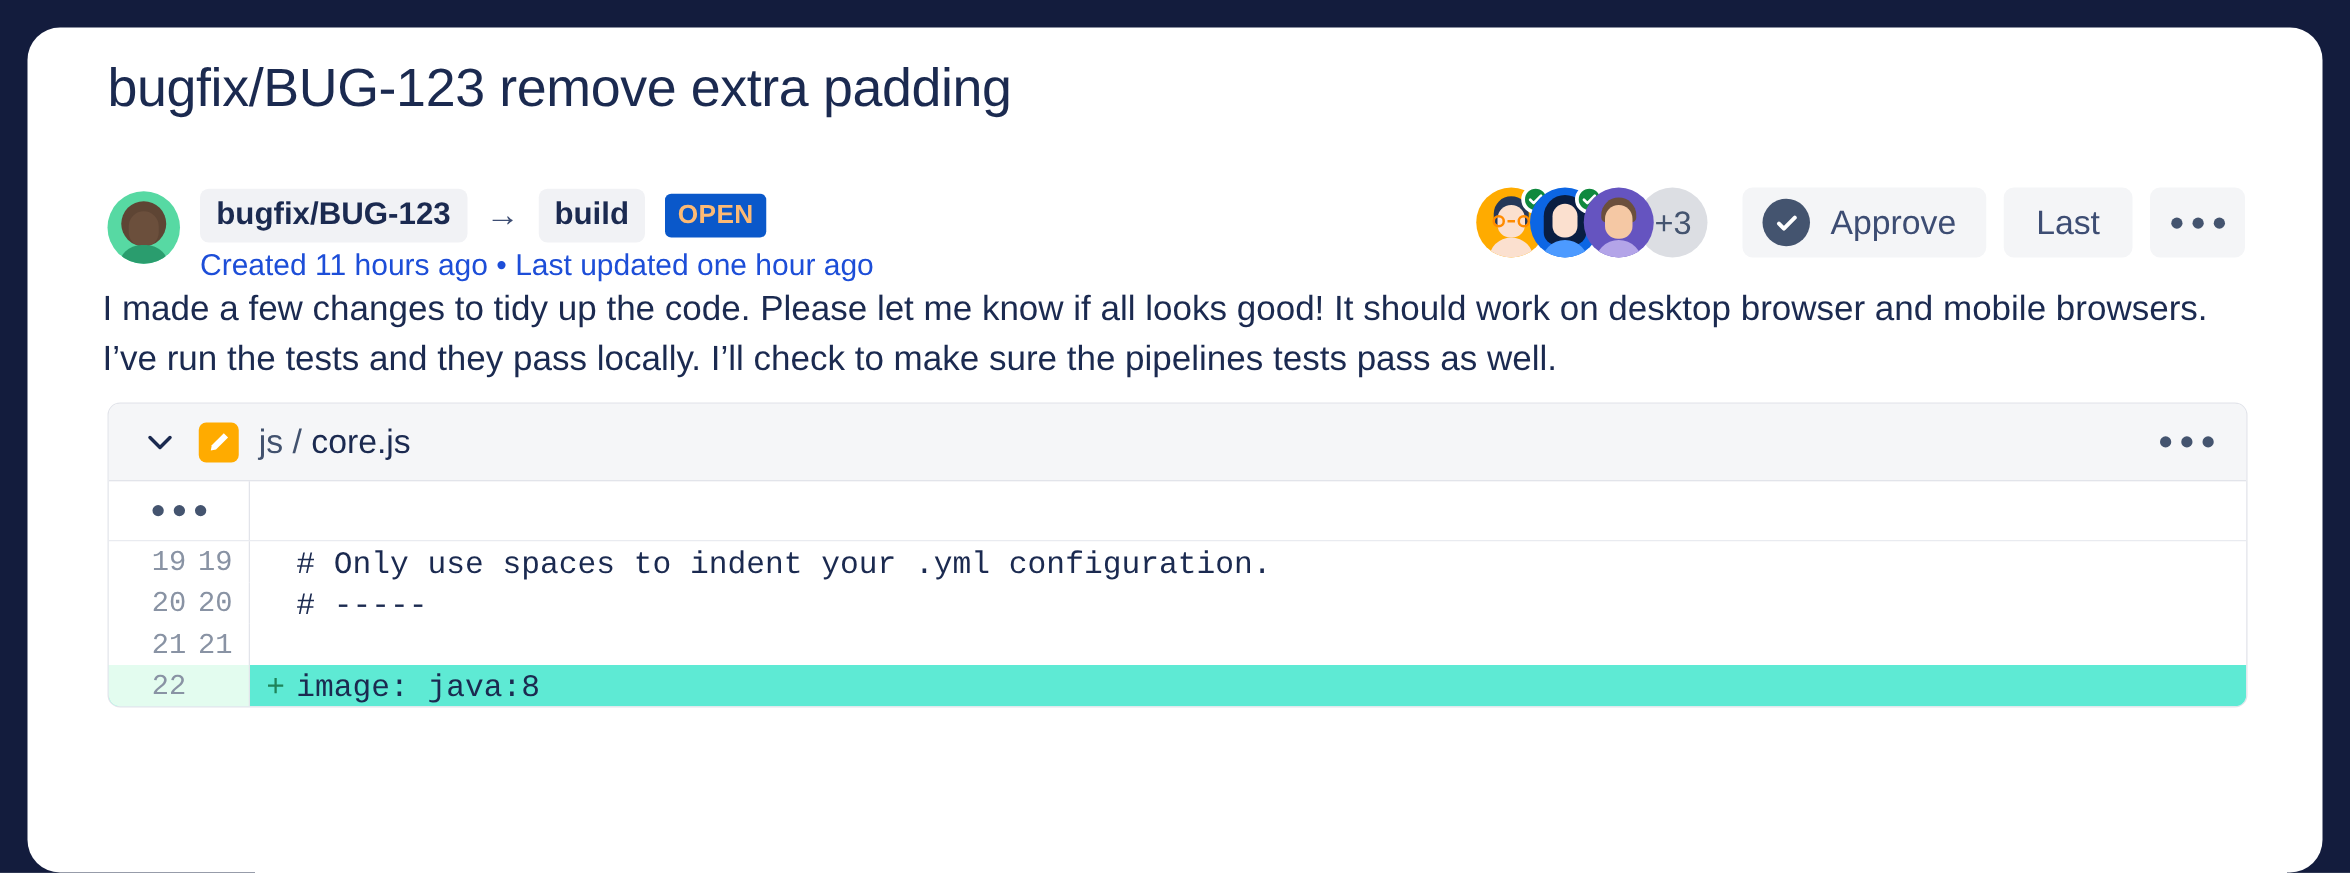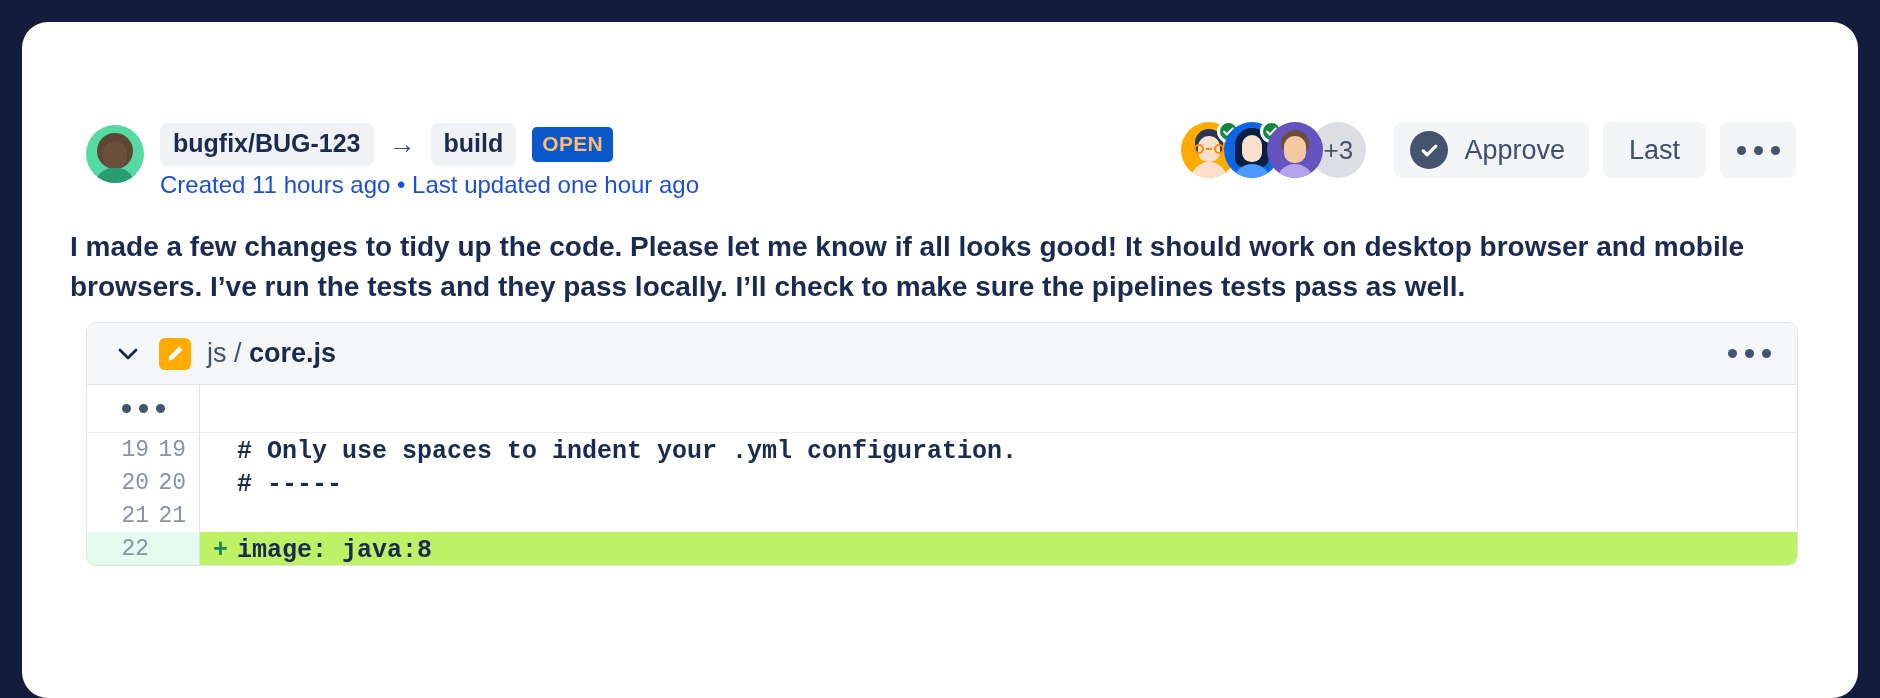--- a/index.html
+++ b/index.html
@@ -32,21 +32,21 @@
     font-size: 43px;
     font-weight: 400;
     letter-spacing: -0.3px;
     color: #1b2a50;
     white-space: nowrap;
   }
 
   
   .meta-row {
     position: absolute;
-    left: 64px; top: 92px;
+    left: 64px; top: 120px;
     width: 1710px; height: 82px;
   }
   .author-avatar {
     position: absolute; left: 0; top: 11px;
     width: 58px; height: 58px; border-radius: 50%;
     background: #57d9a3; overflow: hidden;
   }
   .author-avatar .hair {
     position: absolute; left: 11px; top: 8px;
     width: 36px; height: 36px; border-radius: 50%;
@@ -186,26 +186,25 @@
     display: flex; align-items: center; justify-content: center;
     flex: none;
   }
   .approve-check svg { width: 19px; height: 19px; display: block; }
   .dot3 { display: flex; gap: 8px; align-items: center; }
   .dot3 span { width: 9px; height: 9px; border-radius: 50%; background: #44546f; display: block; }
 
   
   .description {
     position: absolute;
-    left: 48px; top: 205px;
+    left: 60px; top: 205px;
     width: 1690px;
     font-size: 28px;
     line-height: 1.42;
     color: #1b2a50;
-    font-weight: bold;
   }
 
   
   .diff {
     position: absolute;
     left: 64px; top: 300px;
     width: 1712px;
     border: 1px solid #e2e4ea;
     border-radius: 10px;
     background: #ffffff;
@@ -229,21 +228,21 @@
     background: #ffab00;
     display: flex; align-items: center; justify-content: center;
     margin-right: 16px; flex: none;
   }
   .file-icon svg { width: 19px; height: 19px; display: block; }
   .file-path {
     font-size: 27px;
     color: #42526e;
     white-space: nowrap;
   }
-  .file-path b { color: #1b2a50; font-weight: 700; }
+  .file-path b { color: #1b2a50; font-weight: 400; }
   .diff-header .dot3 { margin-left: auto; }
 
   .hunk-row {
     display: flex;
     height: 48px;
     border-bottom: 1px solid #e9ebf0;
     align-items: center;
   }
   .gutter {
     width: 113px;
@@ -276,33 +275,34 @@
   }
   .ln { display: inline-block; min-width: 28px; text-align: right; }
   .ln.empty { color: transparent; }
   .code-text {
     flex: 1;
     font-family: "Liberation Mono", monospace;
     font-size: 25px;
     color: #1b2a50;
     white-space: pre;
     padding-left: 13px;
-    display: flex; align-items: center; font-weight: bold;
+    display: flex; align-items: center;
   }
   .code-text .sign { display: inline-block; width: 24px; }
-  .code-row.added { background: #bef264; }
+  .code-row.added { background: #5eead4; }
   .code-row.added .code-text .sign { color: #1f845a; }
   .code-row.added .gutter { background: #e3fcef; }
 </style>
 </head>
 <body>
 
 <div id="frame">
   <div id="card">
 
+    <div class="pr-title">bugfix/BUG-123 remove extra padding</div>
 
     <div class="meta-row">
 
       <div class="author-avatar">
         <div class="hair"></div>
         <div class="face"></div>
         <div class="body"></div>
       </div>
 
       <div class="branch-line">

